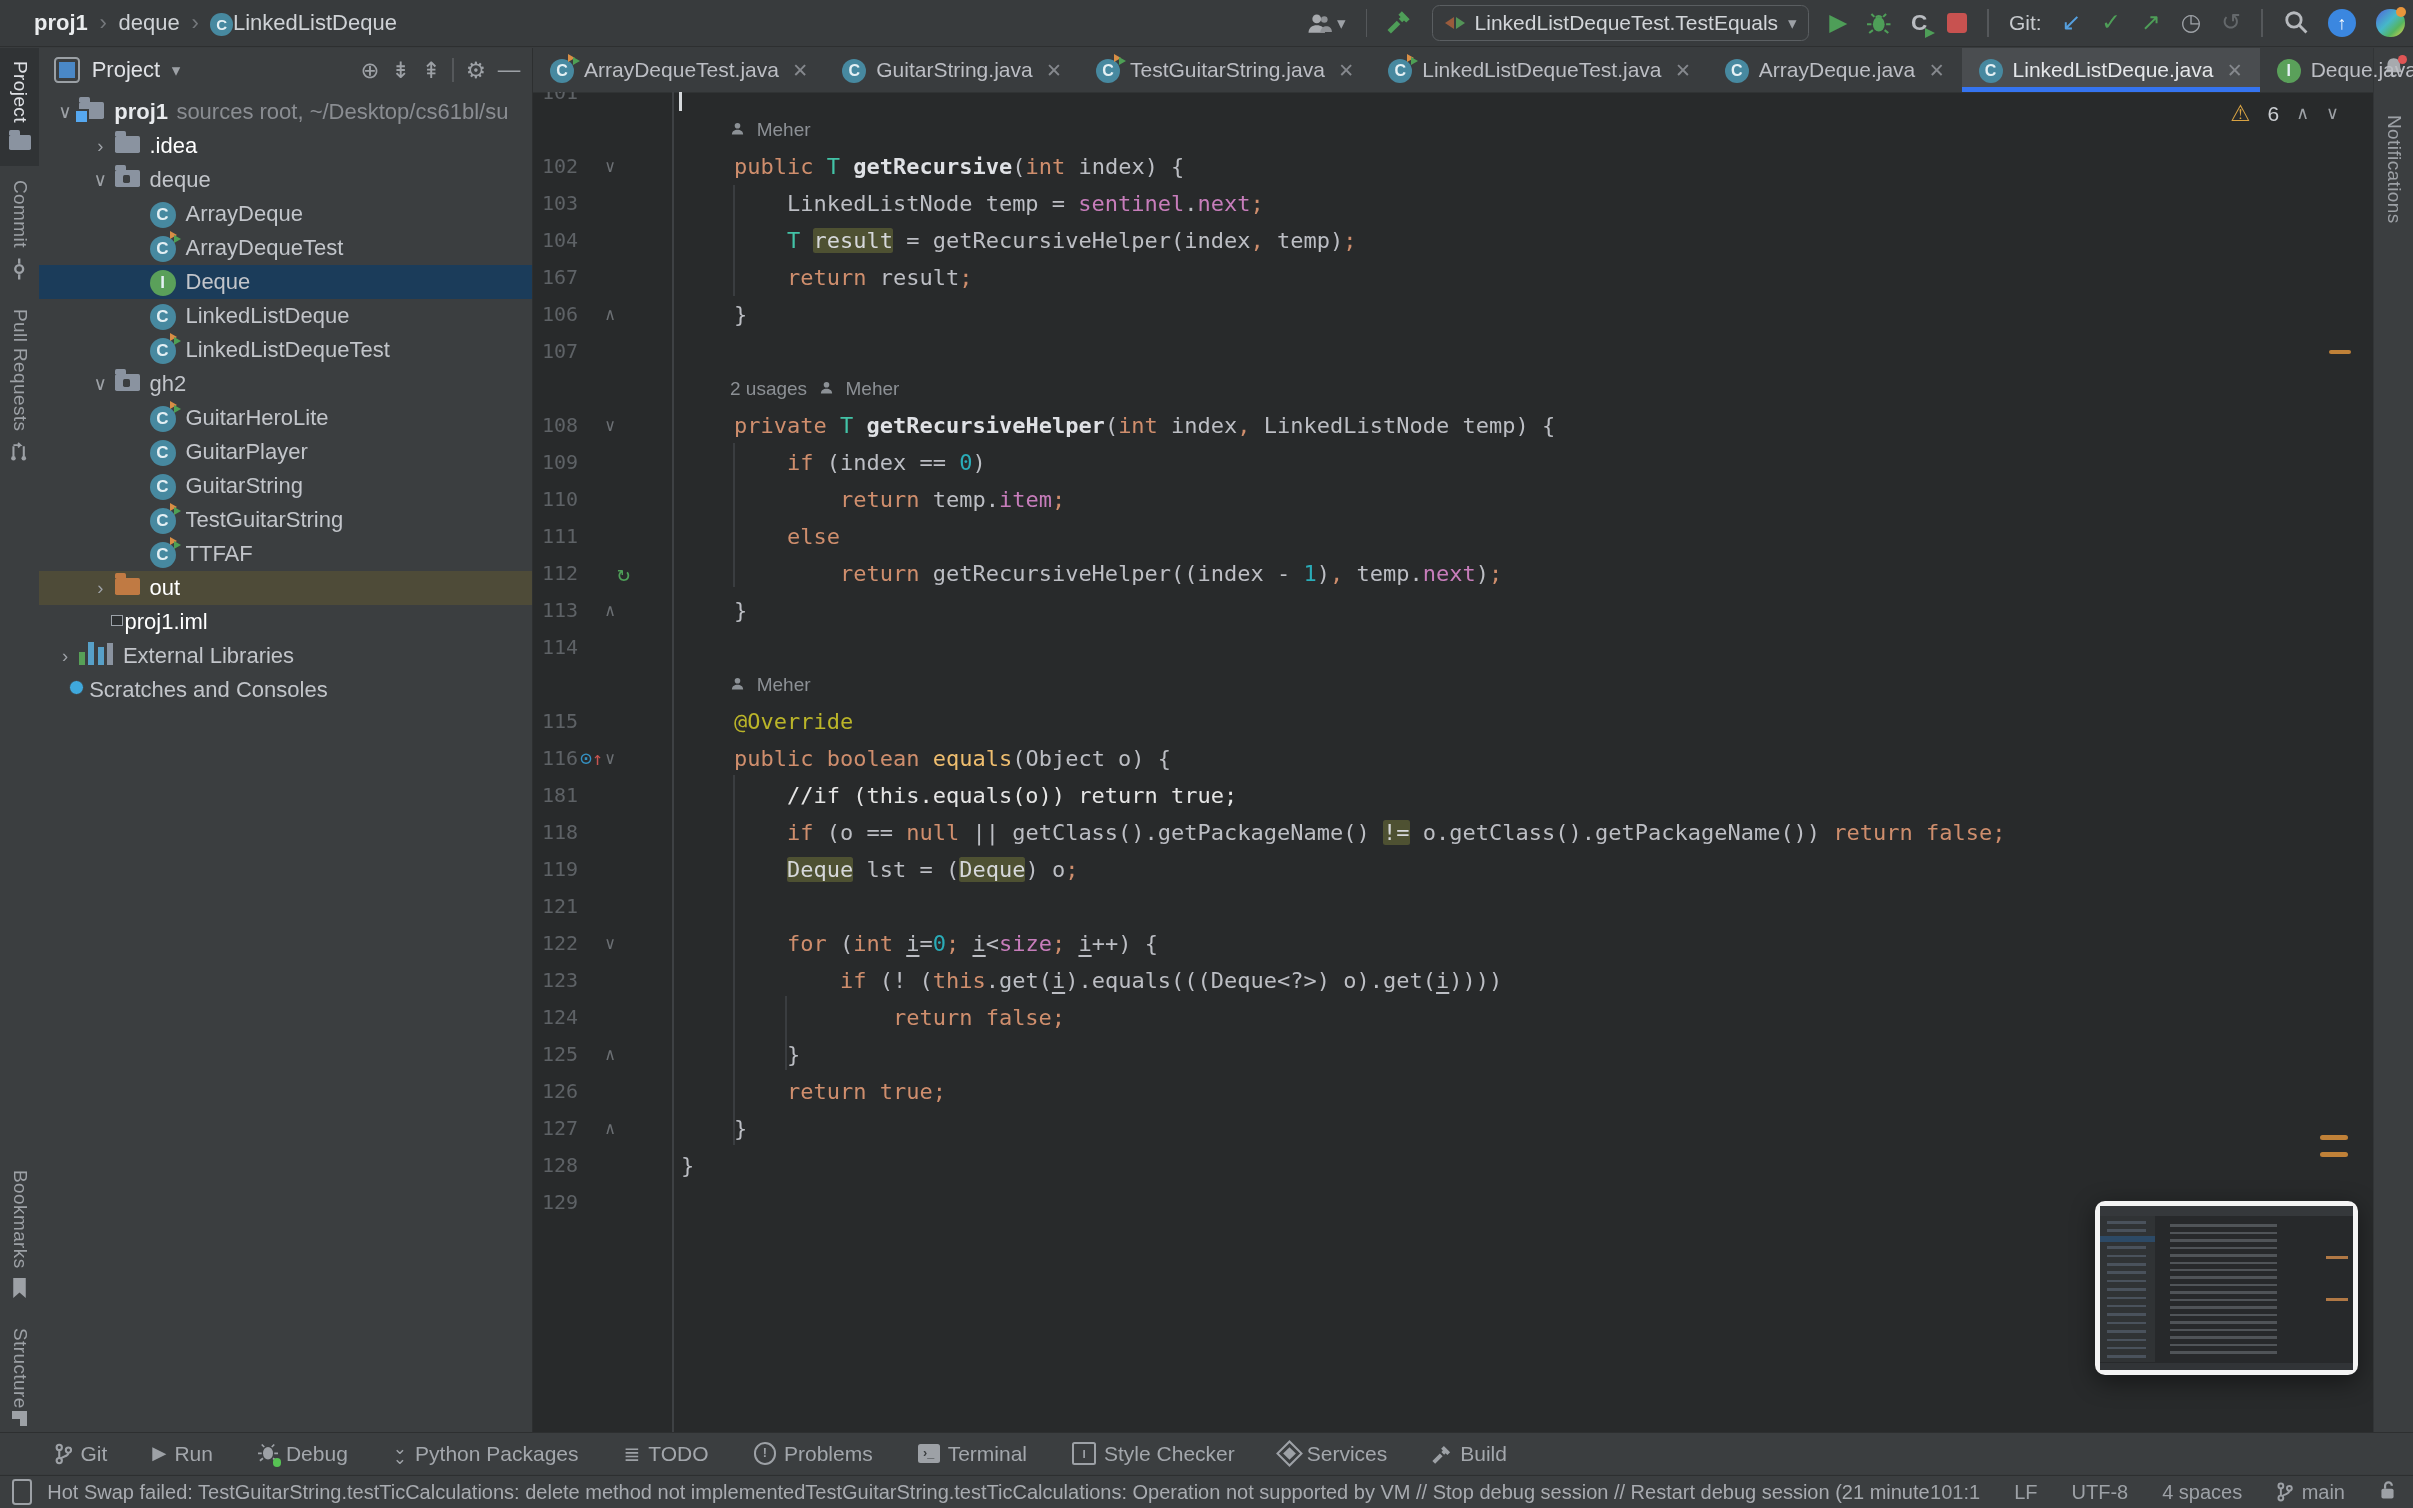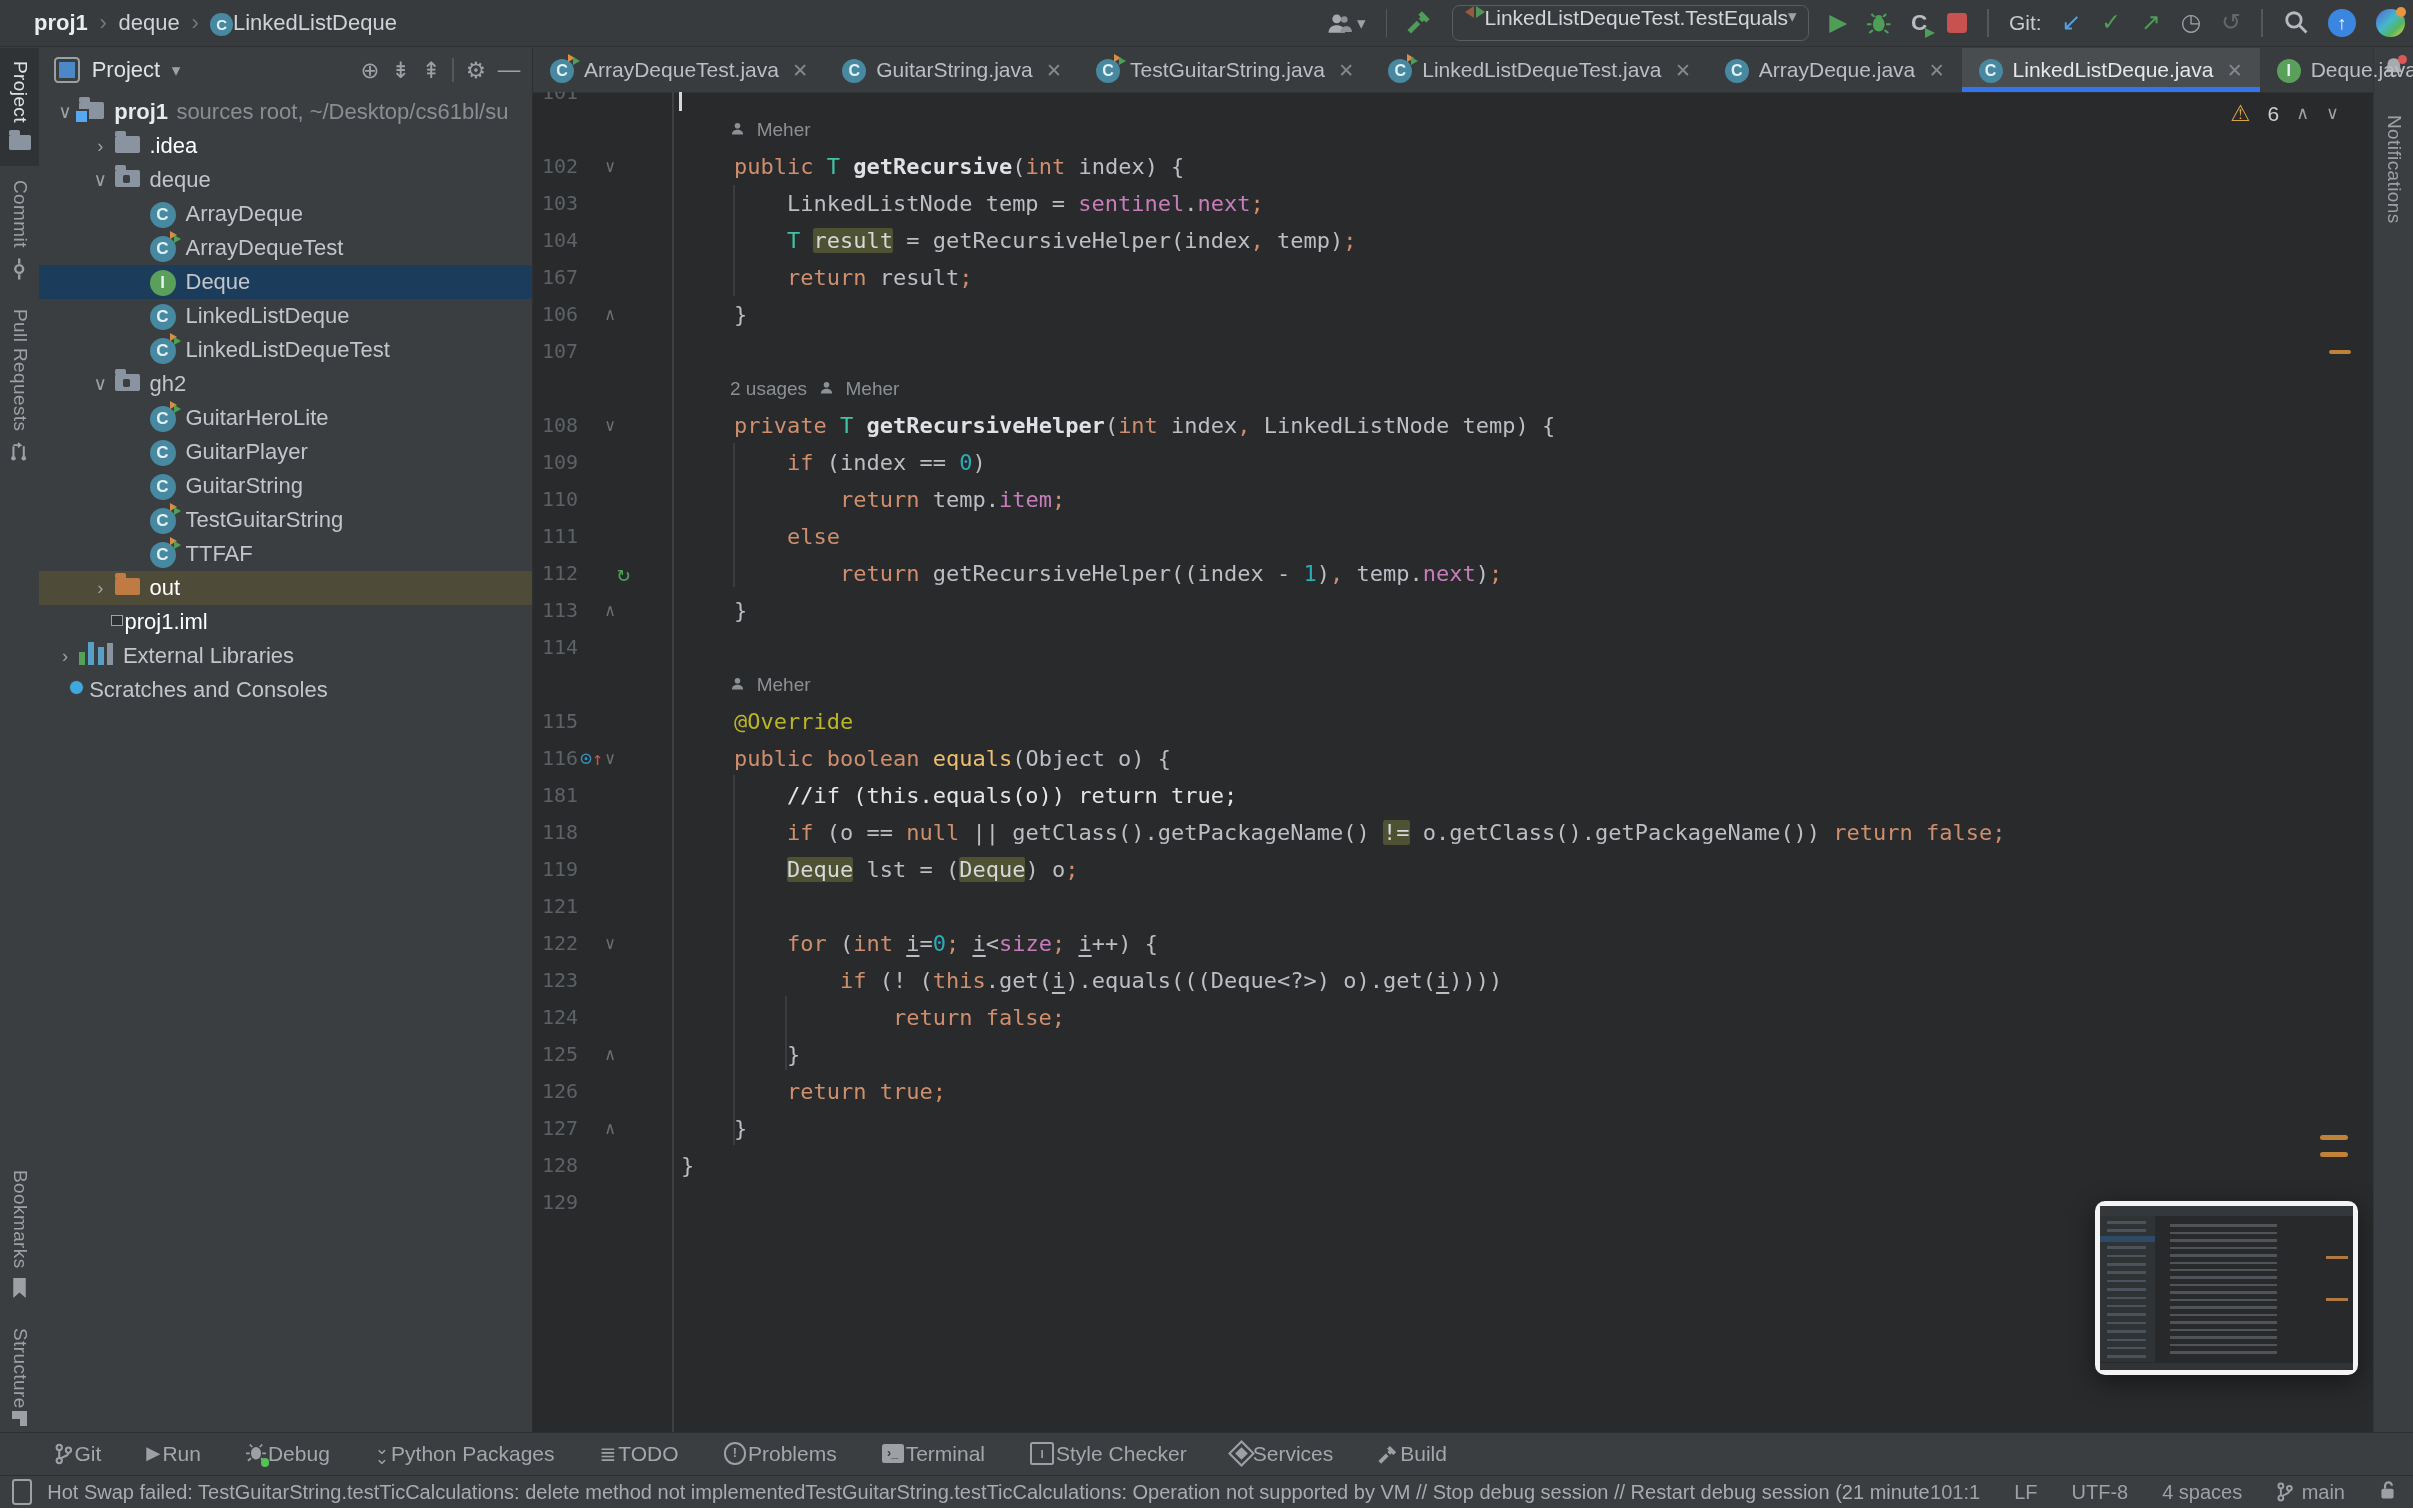--- a/index.html
+++ b/index.html
@@ -9,21 +9,21 @@
   .sep-v{width:1.7px;height:28.5px;background:#55585B}
 
   
   #titlebar{position:absolute;left:0;top:0;width:2413px;height:46px;background:#383B3D;
             border-bottom:1.7px solid #2D2F30;display:flex;align-items:center}
   #breadcrumb{display:flex;align-items:center;margin-left:34px;font-size:22px}
   .crumb{color:#CFD2D6}
   .crumb.bold{font-weight:700;color:#EAECEE}
   .crumb-sep{color:#75787C;margin:0 11.7px;font-size:22px}
   .tb-right{margin-left:auto;display:flex;align-items:center;gap:20px;margin-right:8.4px}
-  .runbox{display:flex;align-items:flex-start;border:1.7px solid #5A5E61;border-radius:7.5px;
+  .runbox{display:flex;align-items:center;gap:10px;border:1.7px solid #5A5E61;border-radius:7.5px;
           height:34px;padding:0 11.7px;font-size:21px;color:#D2D5D9}
   .diam{display:inline-flex;align-items:center}
   .tri-l{width:0;height:0;border-right:9.2px solid #9A5B3C;border-top:6.7px solid transparent;border-bottom:6.7px solid transparent}
   .tri-r{width:0;height:0;border-left:9.2px solid #539457;border-top:6.7px solid transparent;border-bottom:6.7px solid transparent;margin-left:1.7px}
   .ddv{color:#9DA1A6;font-size:17px}
   .ic{font-size:23.5px;color:#9DA1A6;line-height:1}
   .ic.green{color:#4E9E58}
   .ic.blue{color:#55A0E0}
   .ic.dim{color:#64686B}
   .stop-sq{width:20px;height:20px;background:#C85250;border-radius:3.4px}
@@ -142,21 +142,21 @@
       background-image:repeating-linear-gradient(180deg,#505458 0 2.5px,transparent 2.5px 7.5px);
       background-size:72% 100%;background-repeat:no-repeat}
   #thumb .t-or1,#thumb .t-or2{position:absolute;width:22px;height:3.4px;background:#B07845}
   #thumb .t-or1{right:5px;top:50px}
   #thumb .t-or2{right:5px;top:92px}
   #thumb .t-bot{position:absolute;left:0;bottom:0;right:0;height:6.7px;background:#313437}
 
   
   #btoolbar{position:absolute;left:0;right:0;bottom:34px;height:41px;background:#3B3E40;
             border-top:1.7px solid #2D2F30;display:flex;align-items:center;gap:45px;padding-left:54px}
-  .bt-item{display:flex;align-items:center;gap:2px;font-size:21px;color:#A3A7AC}
+  .bt-item{display:flex;align-items:center;gap:8px;font-size:21px;color:#A3A7AC}
   .bt-ic{font-size:20px;color:#9DA1A6;line-height:1;display:inline-flex;align-items:center}
   .circ-ex{width:18.4px;height:18.4px;border-radius:50%;border:2.5px solid #9DA1A6;display:inline-flex;
            align-items:center;justify-content:center;font-size:12.6px;font-weight:700;color:#9DA1A6}
   .term-ic{width:22px;height:18.4px;background:#9DA1A6;border-radius:2.5px;color:#3B3E40;font-size:12.6px;
            font-weight:700;display:inline-flex;align-items:center;justify-content:center}
   .box-i{width:20px;height:18.4px;border:2.5px solid #9DA1A6;border-radius:2.5px;color:#9DA1A6;font-size:11.7px;
          font-weight:700;display:inline-flex;align-items:center;justify-content:center}
   .dbl-chev{display:inline-flex;flex-direction:column;line-height:9.2px;font-size:17px;color:#9DA1A6}
   .diam-ic{width:15px;height:15px;border:2.5px solid #9DA1A6;transform:rotate(45deg);position:relative}
   .diam-ic::after{content:"";position:absolute;inset:3.4px;background:#9DA1A6}

